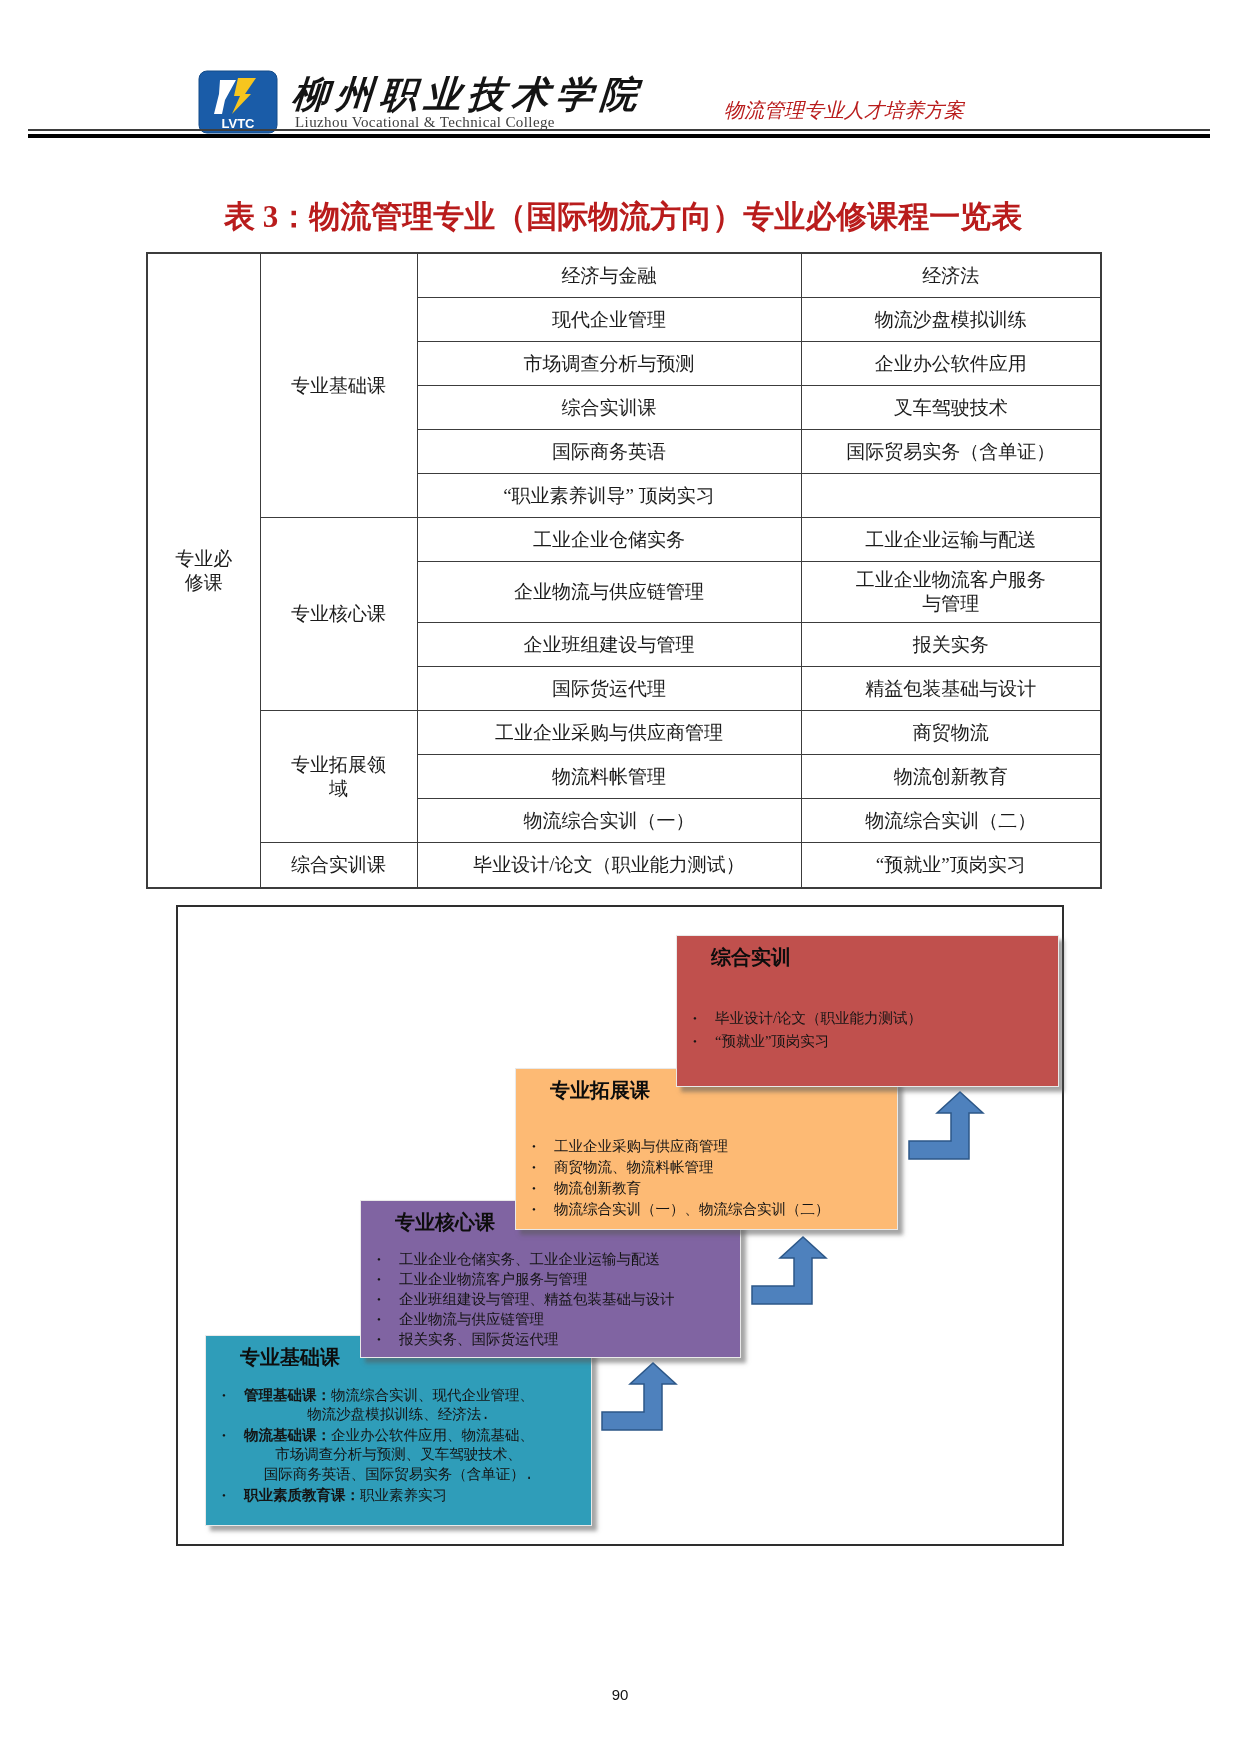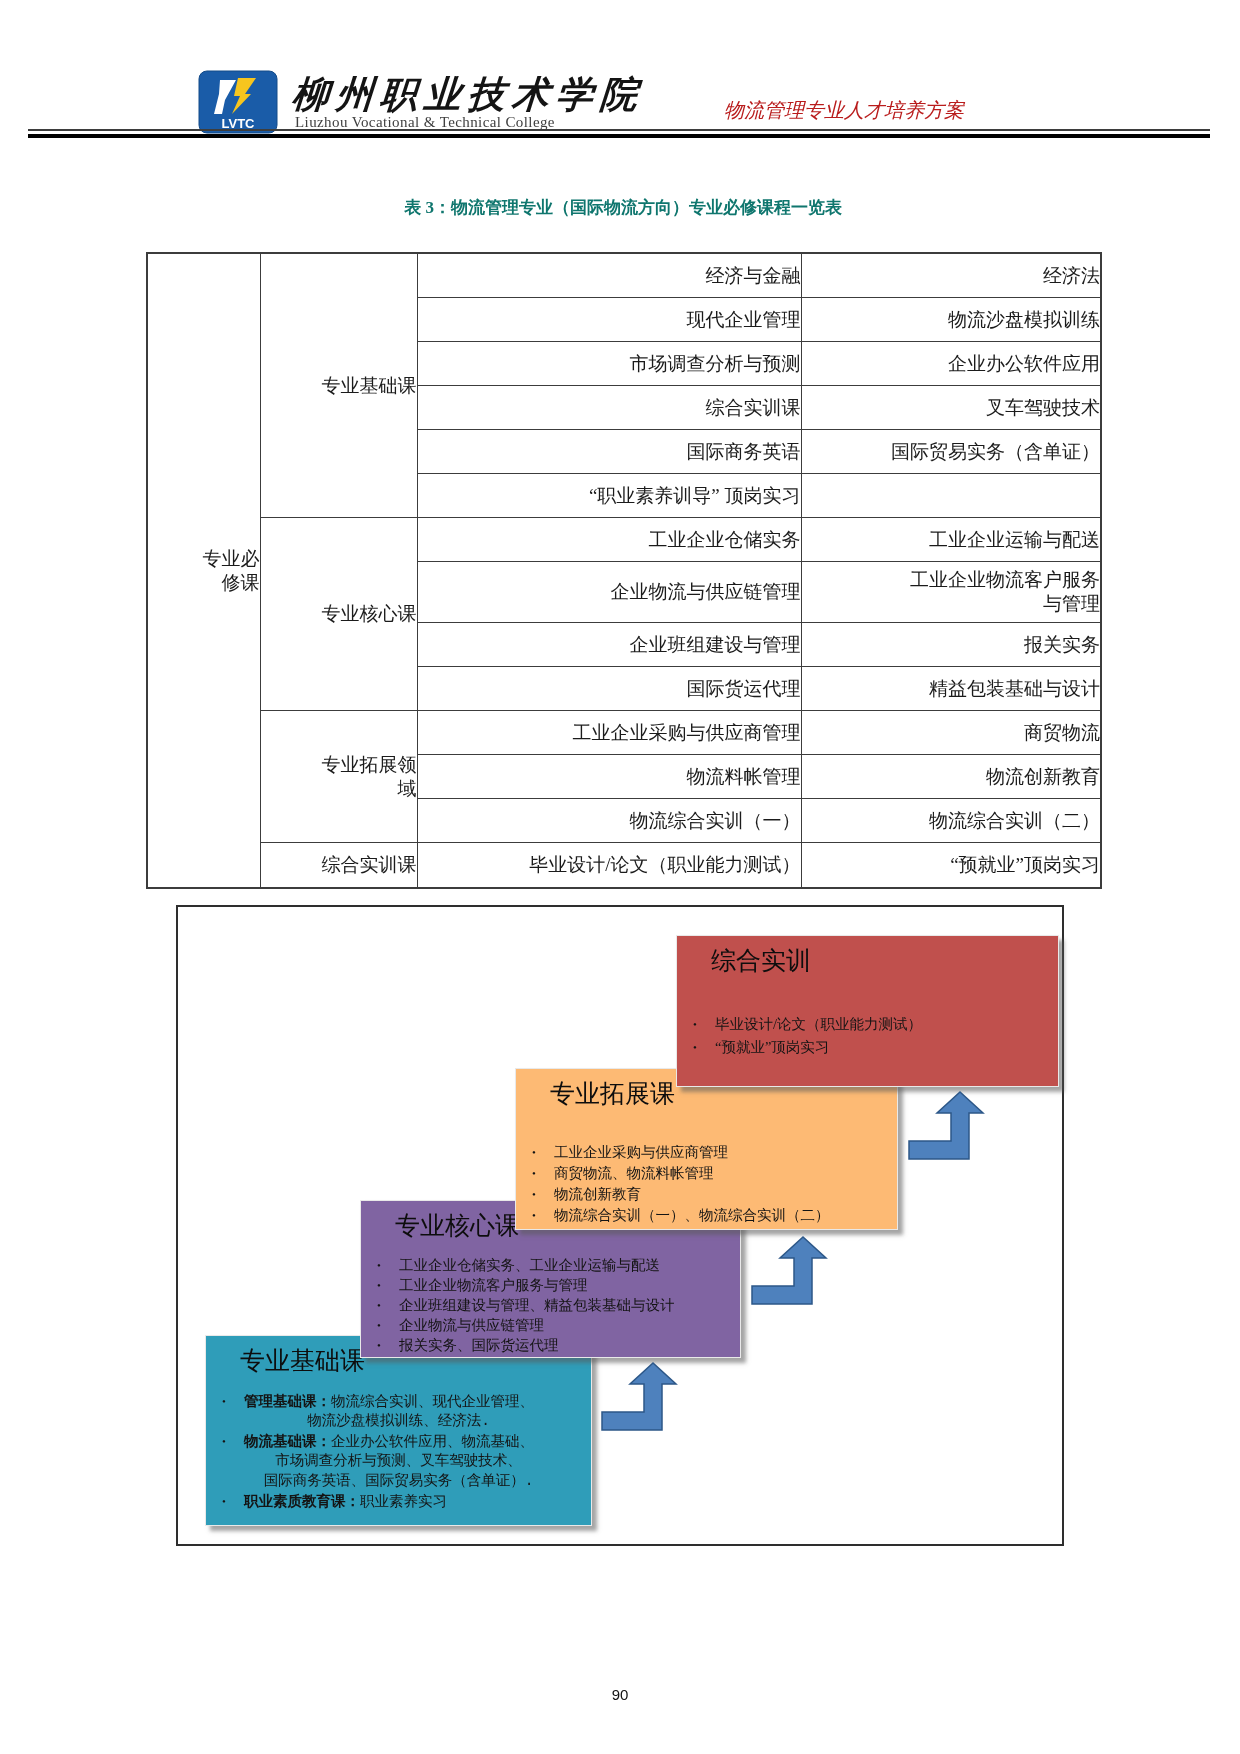--- a/index.html
+++ b/index.html
@@ -11,34 +11,34 @@
   .hdr-cn{position:absolute;left:292px;top:70px;font-size:37px;font-weight:bold;font-style:italic;
           letter-spacing:7px;color:#141414;transform:skewX(-4deg);}
   .hdr-en{position:absolute;left:295px;top:114px;font-family:Liberation Serif, serif;
           font-size:15px;color:#404040;letter-spacing:0.4px;}
   .hdr-doc{position:absolute;left:724px;top:97px;width:250px;font-size:20px;color:#b91c1c;font-style:italic;}
   .rule-thin{position:absolute;left:28px;top:129px;width:1182px;height:2px;background:#3d3d3d;}
   .rule-thick{position:absolute;left:28px;top:134px;width:1182px;height:4px;background:#000;}
 
   
   .tbl-caption{position:absolute;left:146px;top:196px;width:954px;text-align:center;
-               font-size:17px;font-weight:bold;color:#0f766e;}
+               font-size:31px;font-weight:bold;color:#b91c1c;}
   table.main{position:absolute;left:146px;top:252px;border-collapse:collapse;table-layout:fixed;
              border:2px solid #3c3c3c;}
-  table.main td{border:1px solid #3c3c3c;text-align:right;vertical-align:middle;
+  table.main td{border:1px solid #3c3c3c;text-align:center;vertical-align:middle;
                 font-size:19px;padding:0 0;white-space:pre-line;color:#1b1b1b;line-height:24px;margin-left:8px;}
   tr.r  td{height:43px;}
   tr.rt td{height:60px;}
   tr.rl td{height:44px;}
 
   
   .figure{position:absolute;left:176px;top:905px;width:884px;height:637px;border:2px solid #2e2e2e;
           background:#fff;}
   .fig-box{position:absolute;border:1px solid #e9e9e9;box-shadow:5px 5px 4px rgba(90,90,90,.55);}
-  .fig-title{font-size:25px;font-weight:normal;color:#0d0d0d;padding:8px 0 0 34px;}
+  .fig-title{font-size:20px;font-weight:bold;color:#0d0d0d;padding:8px 0 0 34px;}
   .fig-bullets{font-size:14.5px;color:#141414;}
   .bl{display:flex;line-height:20px;}
   .mk{width:12px;margin-left:16px;font-size:11px;flex:0 0 auto;}
   .bt{margin-left:10px;}
   .cont{line-height:20px;text-align:center;white-space:pre-line;font-family:Liberation Mono, monospace;}
   .box-red   {left:498px;top:28px; width:381px;height:150px;z-index:4;}
   .box-green {left:337px;top:161px;width:381px;height:160px;z-index:3;}
   .box-purple{left:182px;top:293px;width:379px;height:156px;z-index:2;}
   .box-teal  {left:27px; top:428px;width:385px;height:189px;z-index:1;}
   .box-red   .fig-bullets{margin-top:36px;}

